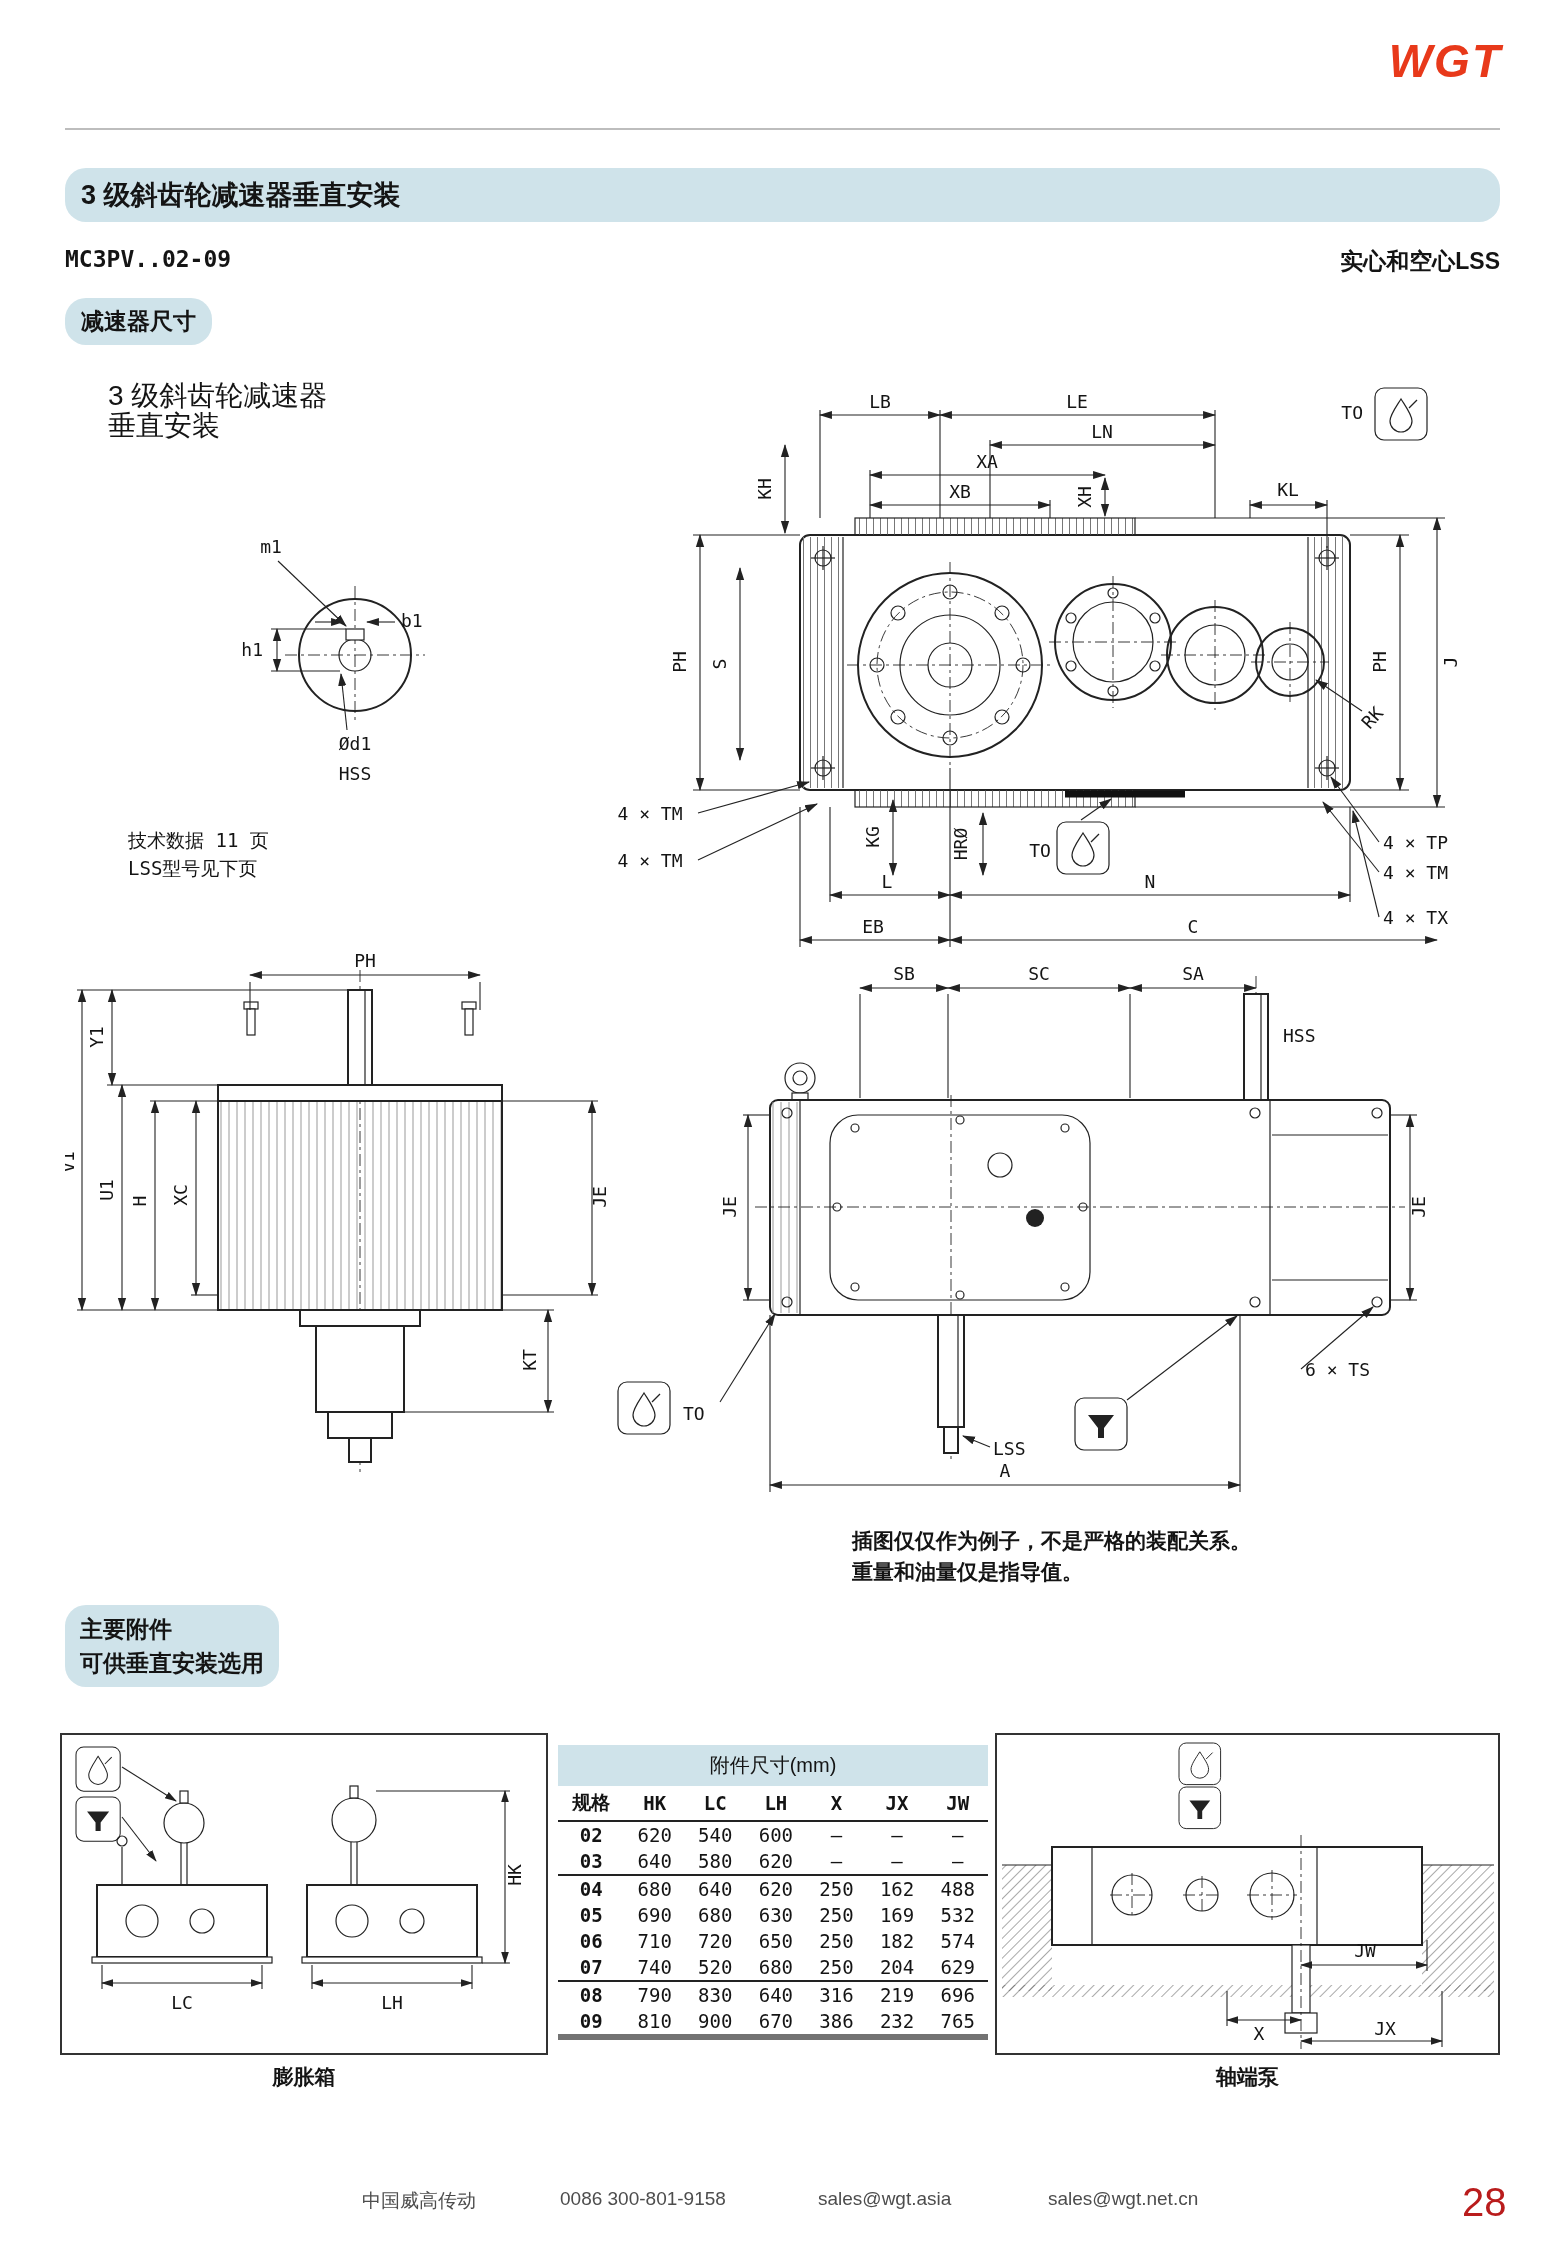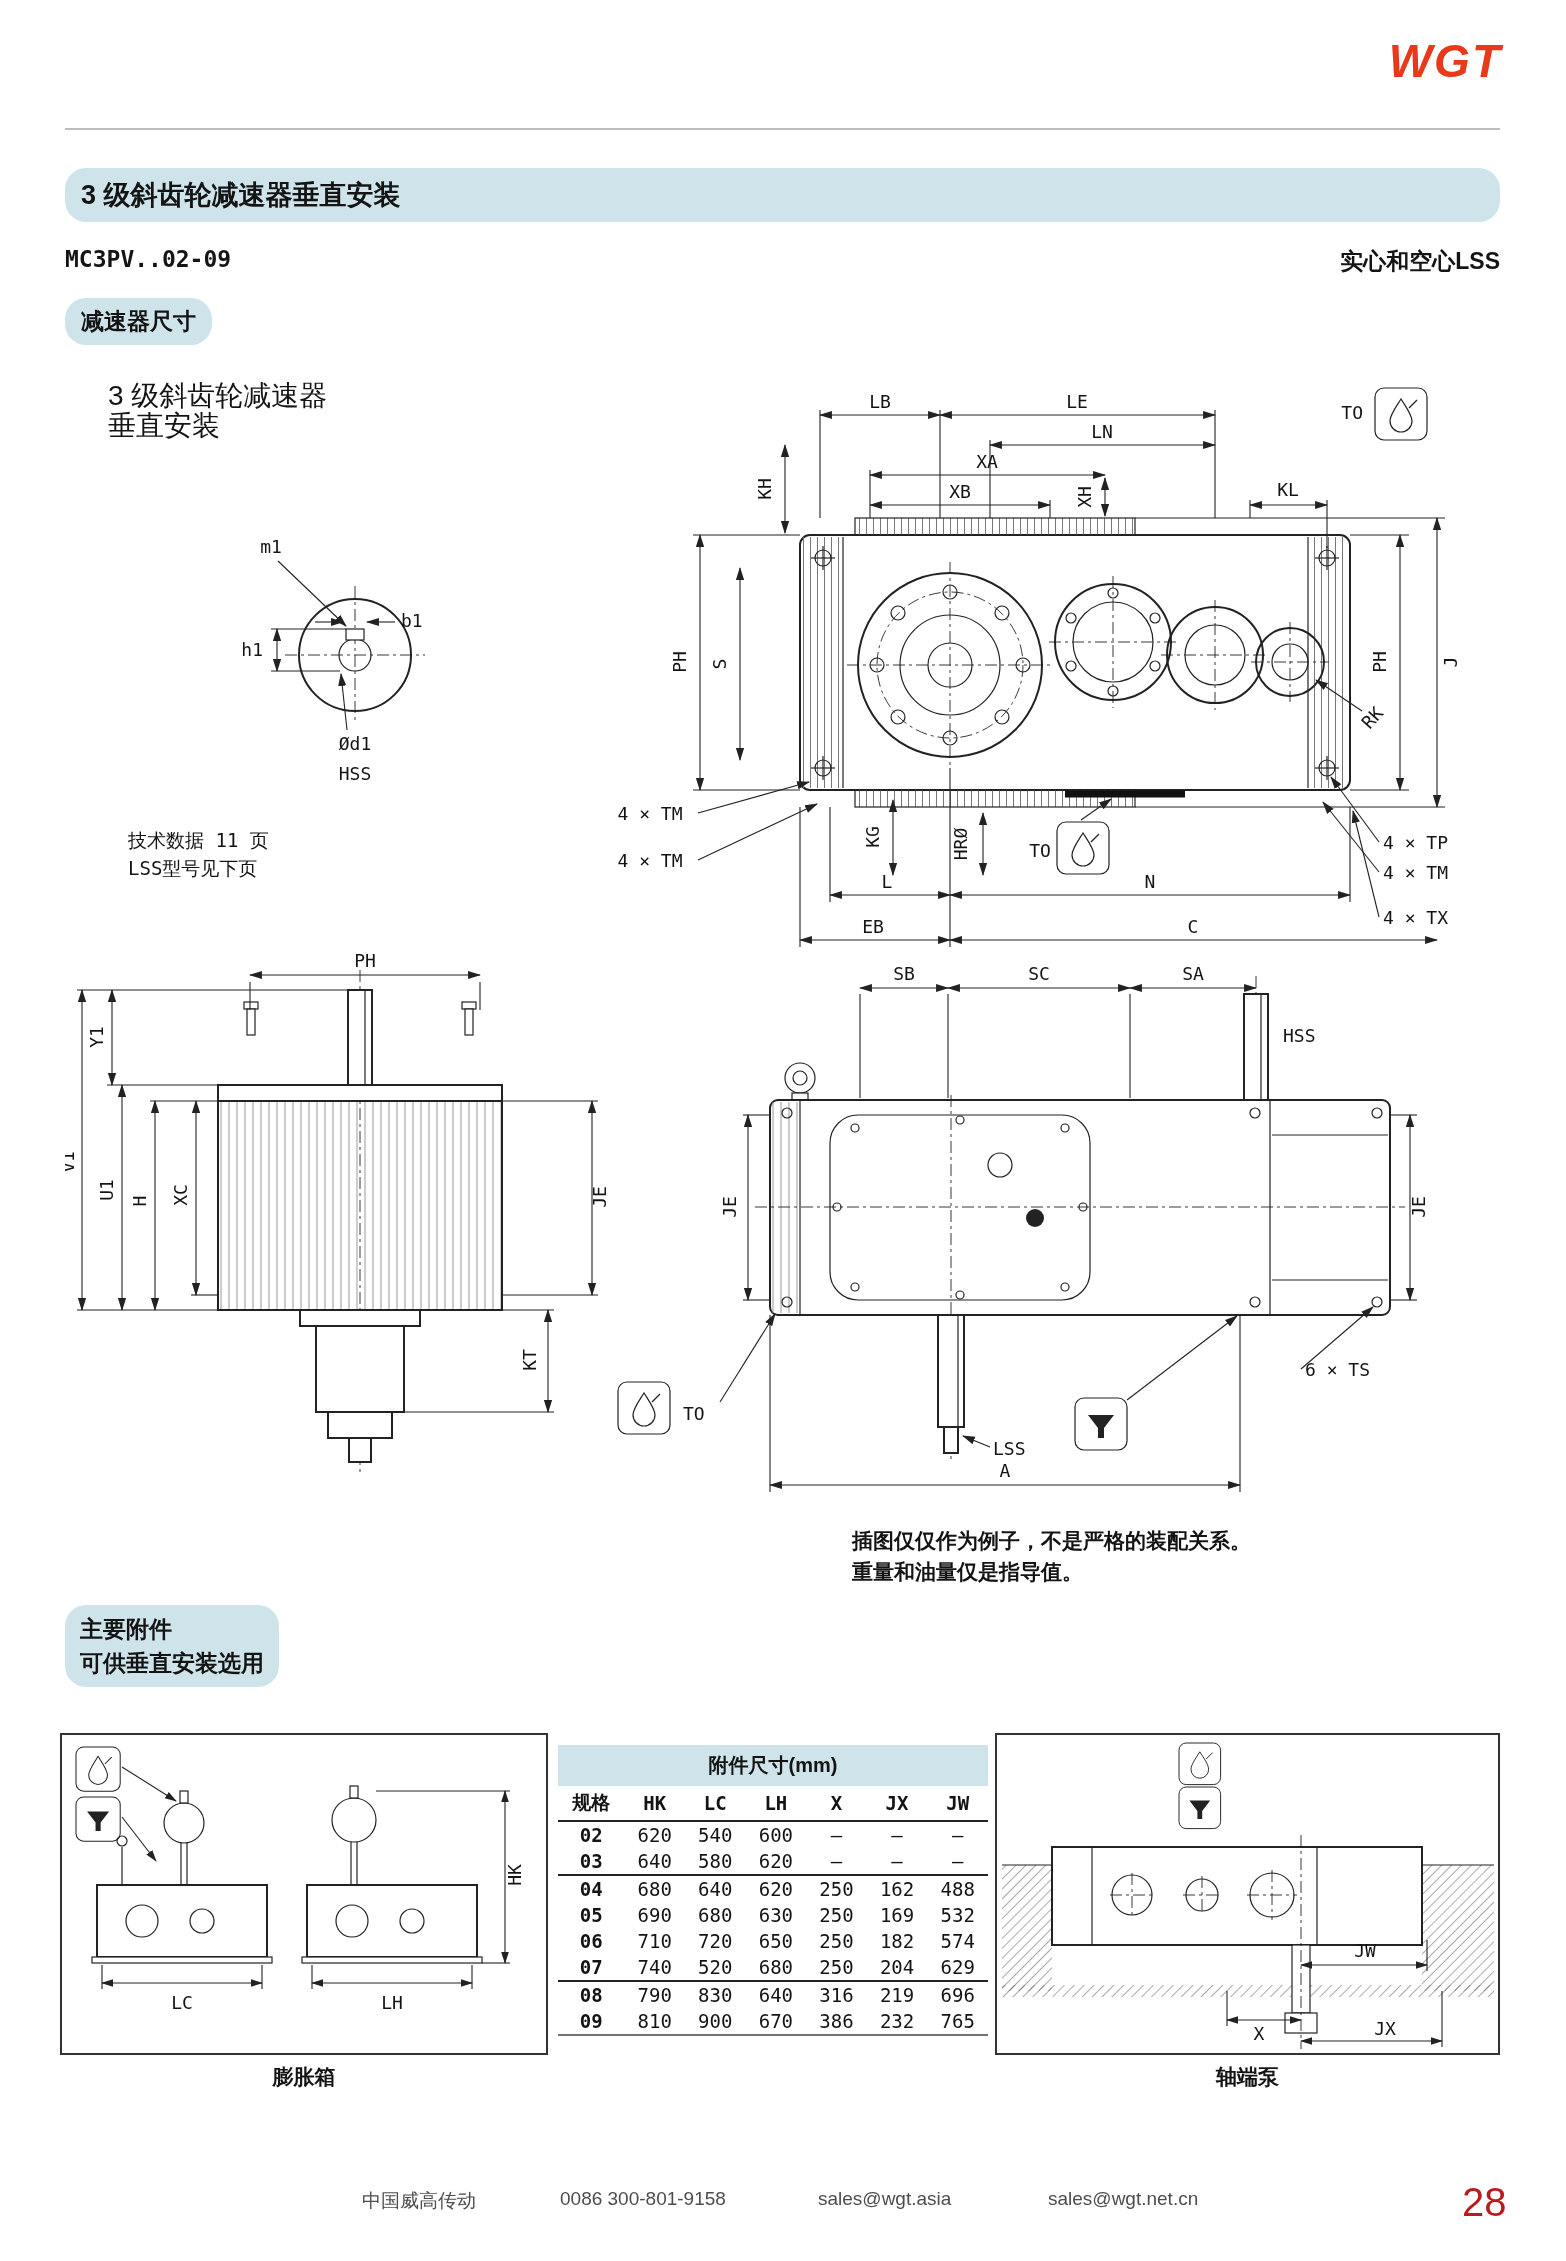--- a/index.html
+++ b/index.html
@@ -37,26 +37,26 @@
   .d,.l,.x { stroke:#222; stroke-width:1.1; fill:none; }
   .c   { stroke:#222; stroke-width:0.9; fill:none; stroke-dasharray:12 4 3 4; }
   #svgA .d { marker-start:url(#ar); marker-end:url(#ar); } #svgA .l { marker-end:url(#ar); }
   #svgB .d { marker-start:url(#br); marker-end:url(#br); } #svgB .l { marker-end:url(#br); }
   #svgC .d { marker-start:url(#cr); marker-end:url(#cr); } #svgC .l { marker-end:url(#cr); }
   #svgD .d { marker-start:url(#dr); marker-end:url(#dr); }
 
   
   .acc-table { width:430px; border-collapse:collapse; font-family:"DejaVu Sans Mono","Liberation Mono",monospace; }
   .acc-table th.t-title { background:var(--band,#cfe3ea); font-family:"Liberation Sans",sans-serif;
-                          font-size:20px; font-weight:700; padding:7px 5px; }
+                          font-size:20px; font-weight:400; padding:7px 5px; }
   .acc-table tr.cols th { font-size:19px; font-weight:700; padding:4px 2px; border-bottom:2px solid #222; }
   .acc-table td { font-size:19px; text-align:center; padding:2px 2px; }
   .acc-table td.spec-col { font-weight:700; }
   .acc-table tr.group-end td { border-bottom:2px solid #222; }
-  .acc-table tbody tr:last-child td { border-bottom:2px solid #737373; }
+  .acc-table tbody tr:last-child td { border-bottom:6px solid #737373; }
 
   .footer-text { font-size:19px; color:#4d4d4d; }
   .page-num { font-size:40px; color:#b91c1c; }
 </style>
 </head>
 <body>
 
 <div class="abs logo">WGT</div>
 <div class="abs hairline"></div>
 <div class="abs title-band band">3 级斜齿轮减速器垂直安装</div>

